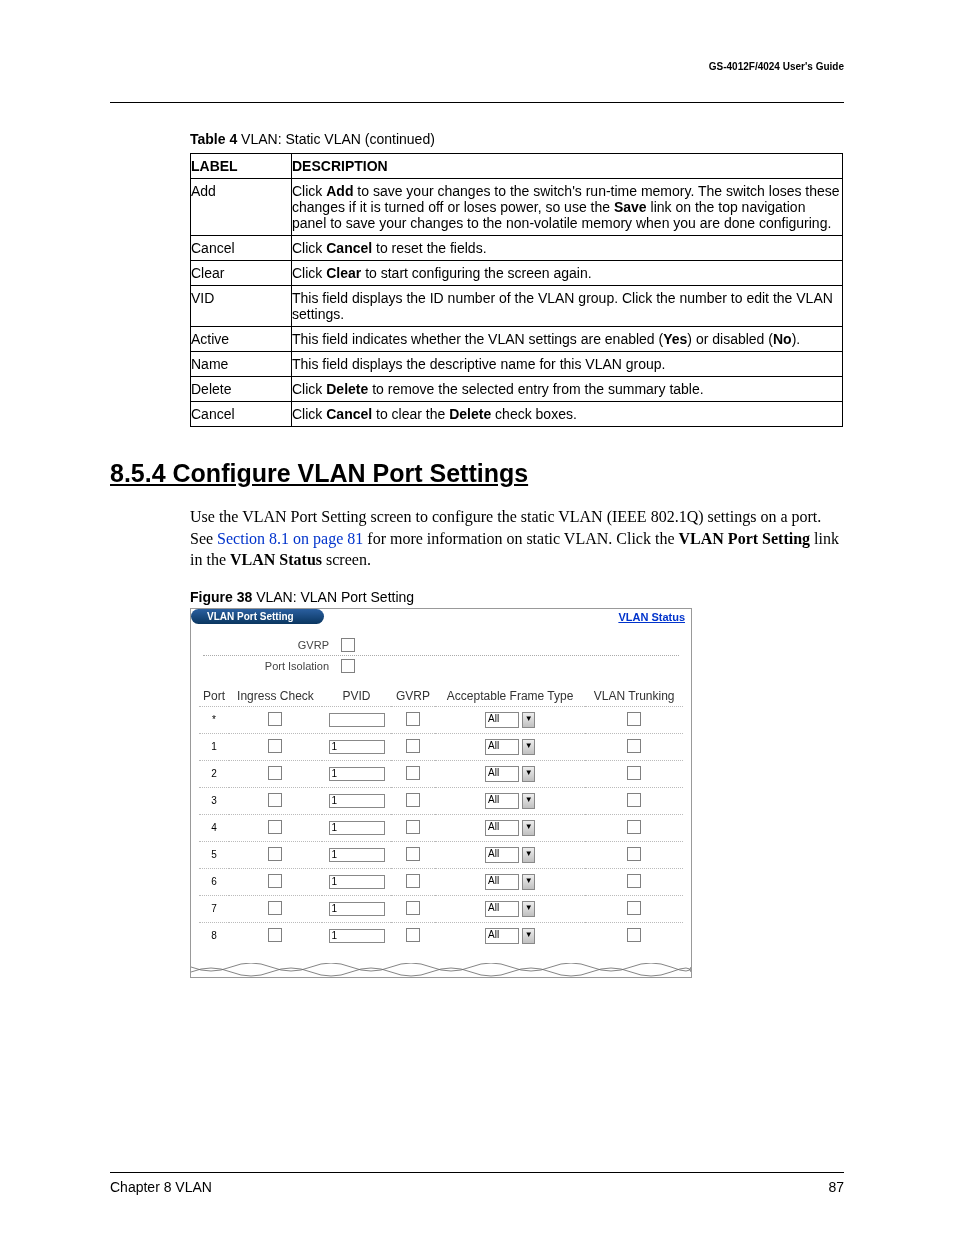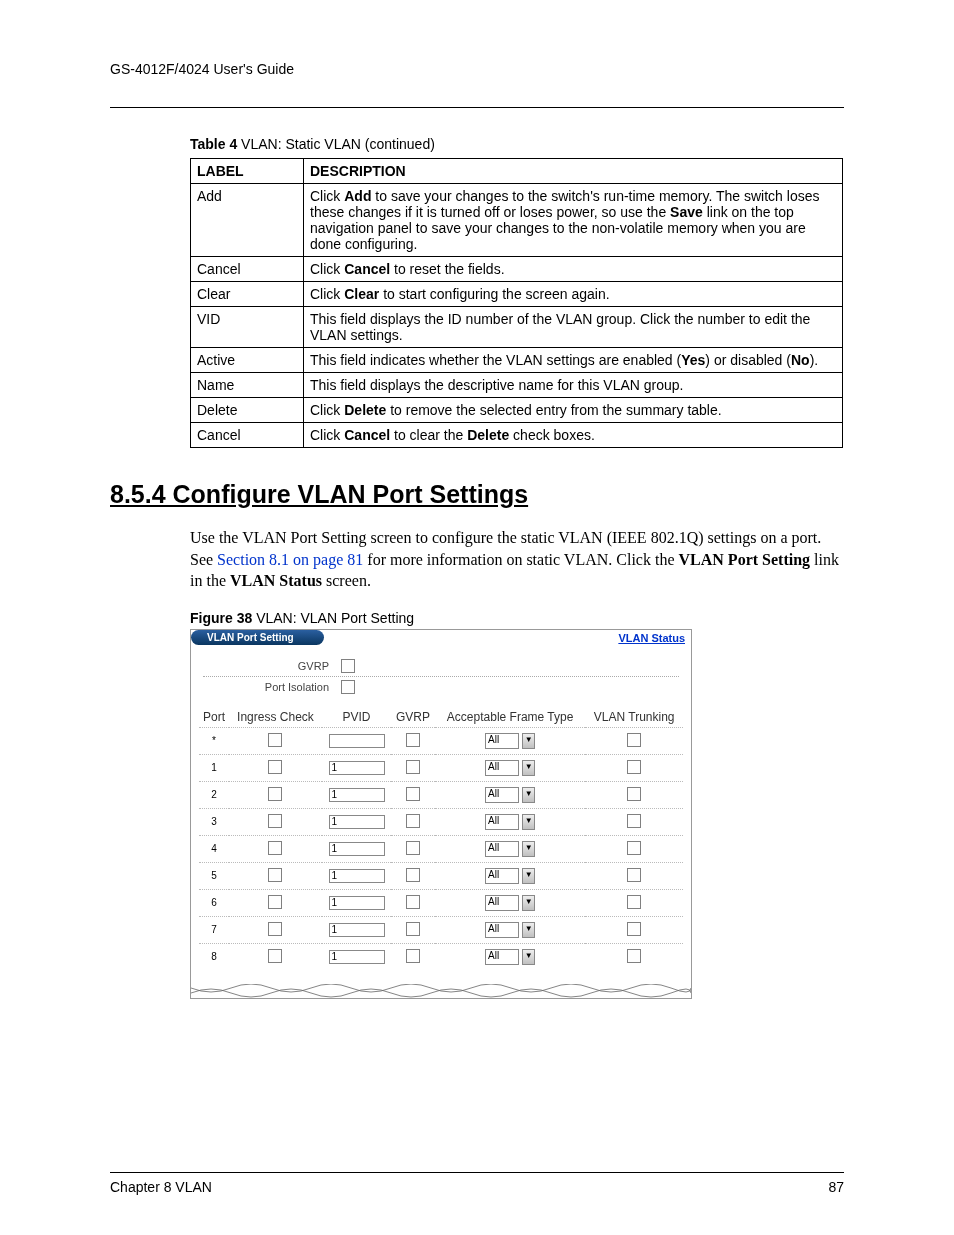--- a/index.html
+++ b/index.html
@@ -15,38 +15,40 @@
       margin: 0 auto;
       box-sizing: border-box;
       padding: 55px 110px 30px 110px;
       position: relative;
     }
     .header-line {
       border-top: 1.5px solid #000;
       margin-bottom: 0;
     }
     .header-text {
-      font-size: 14px;
+      text-align: right;
+      font-size: 10px;
       margin: 6px 0 30px 0;
+      font-weight: bold;
     }
     .table-caption {
       font-size: 14px;
       margin-left: 80px;
       margin-bottom: 6px;
     }
     .table-caption b { font-weight: bold; }
     table.def-table {
       border-collapse: collapse;
       width: 653px;
       margin-left: 80px;
       font-size: 14px;
     }
     .def-table th, .def-table td {
       border: 1px solid #000;
-      padding: 4px 6px;
+      padding: 4px 0;
       text-align: left;
       vertical-align: top;
     }
     .def-table th {
       font-weight: bold;
       background: #fff;
     }
     .col-label { width: 100px; }
     .section-heading {
       font-size: 25px;

